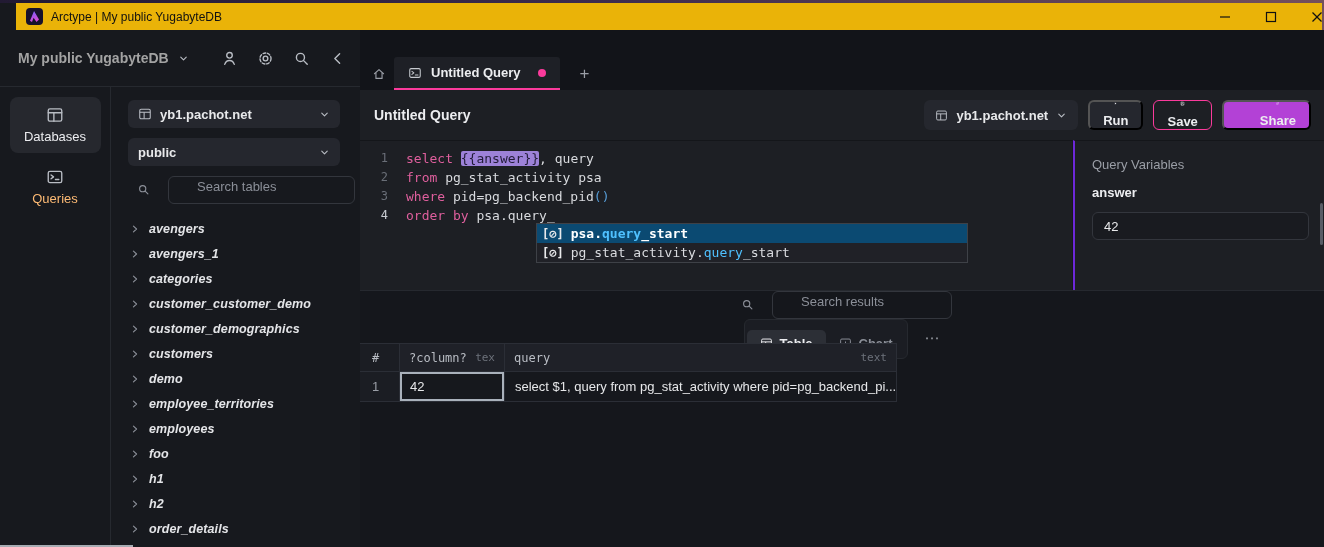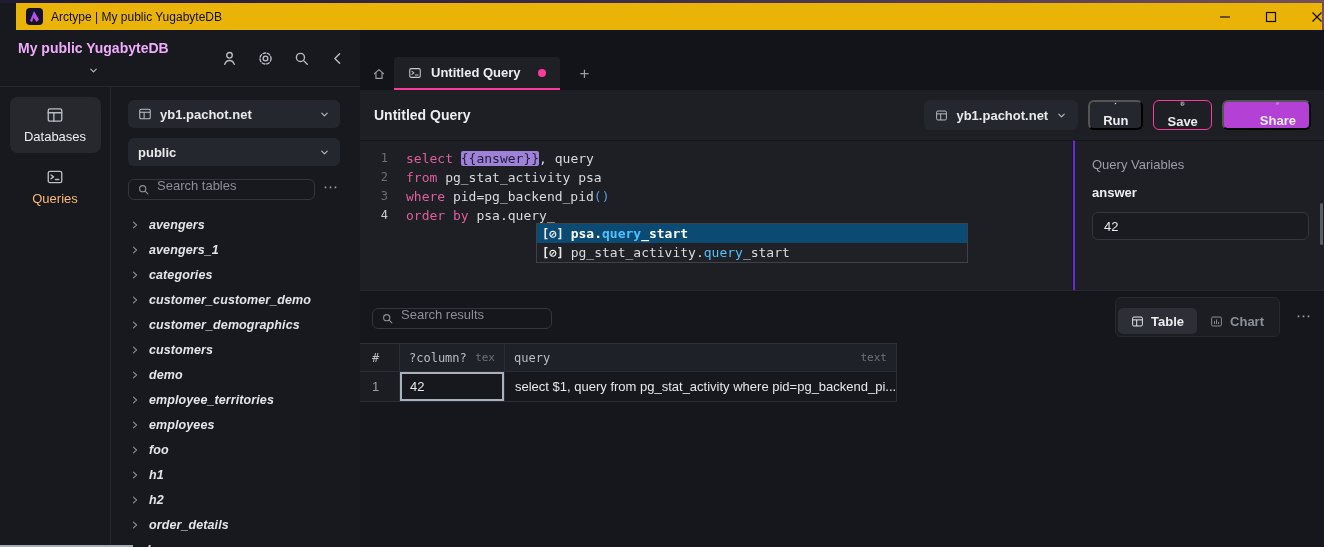--- a/index.html
+++ b/index.html
@@ -18,42 +18,42 @@
   .logo::after { content:""; position:absolute; left:4px; top:3px; width:9px; height:11px;
     background:linear-gradient(160deg,#8a5cf6 20%,#d24bd6 80%); clip-path:polygon(45% 0,100% 78%,72% 100%,40% 62%,22% 100%,0 88%); }
   .title-text { font-size:12px; color:#111; }
   .win-controls { display:flex; align-items:center; height:100%; }
   .win-btn { width:46px; height:100%; display:flex; align-items:center; justify-content:center; color:#111; }
   .win-btn svg { width:12px; height:12px; stroke:#111; stroke-width:1.2; fill:none; }
 
   
   .sidebar-header { position:absolute; left:0; top:30px; width:360px; height:57px; background:#17191e;
     border-bottom:1px solid #26292f; display:flex; align-items:center; justify-content:space-between; padding:0 14px 0 18px; }
-  .ws-name { display:flex; align-items:center; gap:9px; color:#f0abfc; font-size:14px; font-weight:600;flex-direction:column; }
+  .ws-name { display:flex; align-items:center; gap:9px; color:#a3a3a3; font-size:14px; font-weight:600; }
   .hdr-icons { display:flex; align-items:center; gap:19px; }
   .icon16 { width:17px; height:17px; stroke:#b9bdc4; fill:none; stroke-width:1.3; stroke-linecap:round; stroke-linejoin:round; }
   .chev-dn { width:11px; height:11px; stroke:#b9bdc4; fill:none; stroke-width:1.6; stroke-linecap:round; stroke-linejoin:round; }
 
   
   .nav-col { position:absolute; left:0; top:87px; width:111px; bottom:0; background:#17191e;
     border-right:1px solid #26292f; padding-top:10px; display:flex; flex-direction:column; align-items:center; gap:6px; }
   .nav-item { width:91px; height:56px; border-radius:8px; display:flex; flex-direction:column; align-items:center;
     justify-content:center; gap:5px; color:#fdba74; font-size:13px; }
   .nav-item.active { background:#26282e; color:#eceDF0; }
   .nav-item svg { width:18px; height:18px; stroke:#b9bdc4; fill:none; stroke-width:1.2; stroke-linecap:round; stroke-linejoin:round; }
 
   
   .table-panel { position:absolute; left:112px; top:87px; width:248px; bottom:0; background:#17191e; padding:13px 12px 0 16px; overflow:hidden; }
   .select-box { width:212px; height:28px; background:#25272e; border-radius:6px; display:flex; align-items:center;
     gap:8px; padding:0 10px; margin-bottom:10px; color:#e8e9eb; font-size:13px; font-weight:600; }
   .select-box .grow { flex:1; }
   .select-box svg.tblico { width:14px; height:14px; stroke:#b9bdc4; fill:none; stroke-width:1.2; }
   .search-row { display:flex; align-items:center; gap:8px; margin-bottom:9px; }
-  .search-input { width:187px; height:21px; background:transparent; border:1px solid #33363d; border-radius:6px;
-    color:#e8e9eb; font-size:13px; padding:0 8px 8px 28px; outline:none; font-family:"Liberation Sans",sans-serif; }
+  .search-input { width:187px; height:28px; background:transparent; border:1px solid #33363d; border-radius:6px;
+    color:#e8e9eb; font-size:13px; padding:0 8px 8px 28px; outline:none; font-family:"Liberation Sans",sans-serif;margin-left:40px; }
   .search-input::placeholder { color:#8b8f98; }
   .search-wrap { position:relative; }
   .search-wrap svg { position:absolute; left:9px; top:7px; width:13px; height:13px; stroke:#8b8f98; fill:none; stroke-width:1.4; stroke-linecap:round; }
   .dots { color:#9a9ea6; font-size:15px; letter-spacing:1px; line-height:1; padding-bottom:4px; }
   .tbl-list { margin-top:12px; }
   .tbl-row { height:25px; display:flex; align-items:center; gap:9px; padding-left:2px;font-style:italic; }
   .tbl-row svg { width:10px; height:10px; stroke:#8b8f98; fill:none; stroke-width:1.8; stroke-linecap:round; stroke-linejoin:round; flex:none; }
   .tbl-name { color:#e4e5e8; font-size:12.5px; font-weight:600; letter-spacing:.1px; }
 
   
@@ -107,21 +107,21 @@
   .vars-panel { position:absolute; left:1073px; right:0; top:140px; height:150px; background:#1d1f24;
     border-left:2px solid #6d28d9; border-top:1px solid #14161a; padding:16px 0 0 17px; }
   .vars-title { color:#9a9ea6; font-size:13px; }
   .var-name { color:#eceDF0; font-size:13px; font-weight:700; margin-top:13px; }
   .var-input { margin-top:12px; width:217px; height:28px; background:#191b20; border:1px solid #33363d;
     border-radius:6px; color:#e8e9eb; font-size:13px; padding:0 11px; outline:none; font-family:"Liberation Sans",sans-serif; }
   .vars-scroll { position:absolute; right:1px; top:62px; width:3px; height:42px; background:#585d66; border-radius:2px; }
 
   
   .results { position:absolute; left:360px; right:0; top:290px; bottom:0; background:#15171c; border-top:1px solid #26292f; }
-  .res-toolbar { height:52px; display:flex; align-items:center; justify-content:space-between; padding:0 12px; }
+  .res-toolbar { height:52px; display:flex; align-items:center; justify-content:space-between; padding:0 12px;flex-direction:column; }
   .seg-group { display:flex; align-items:center; background:#1b1d23; border:1px solid #26292f; border-radius:6px; padding:2px; }
   .seg { height:26px; display:flex; align-items:center; gap:7px; padding:0 13px; border-radius:5px;
     font-size:13px; font-weight:600; color:#8b8f98;margin-top:8px; }
   .seg svg { width:13px; height:13px; stroke:currentColor; fill:none; stroke-width:1.2; }
   .seg.active { background:#2c2f36; color:#eceDF0; }
   .res-right { display:flex; align-items:center; gap:16px; }
 
   .res-table { display:grid; grid-template-columns:40px 105px 392px; margin-top:0; }
   .rt-cell { border-right:1px solid #2b2e36; border-bottom:1px solid #2b2e36; display:flex; align-items:center; }
   .rt-h { height:29px; background:#1f2128; font-family:"DejaVu Sans Mono",monospace; font-size:12px;

